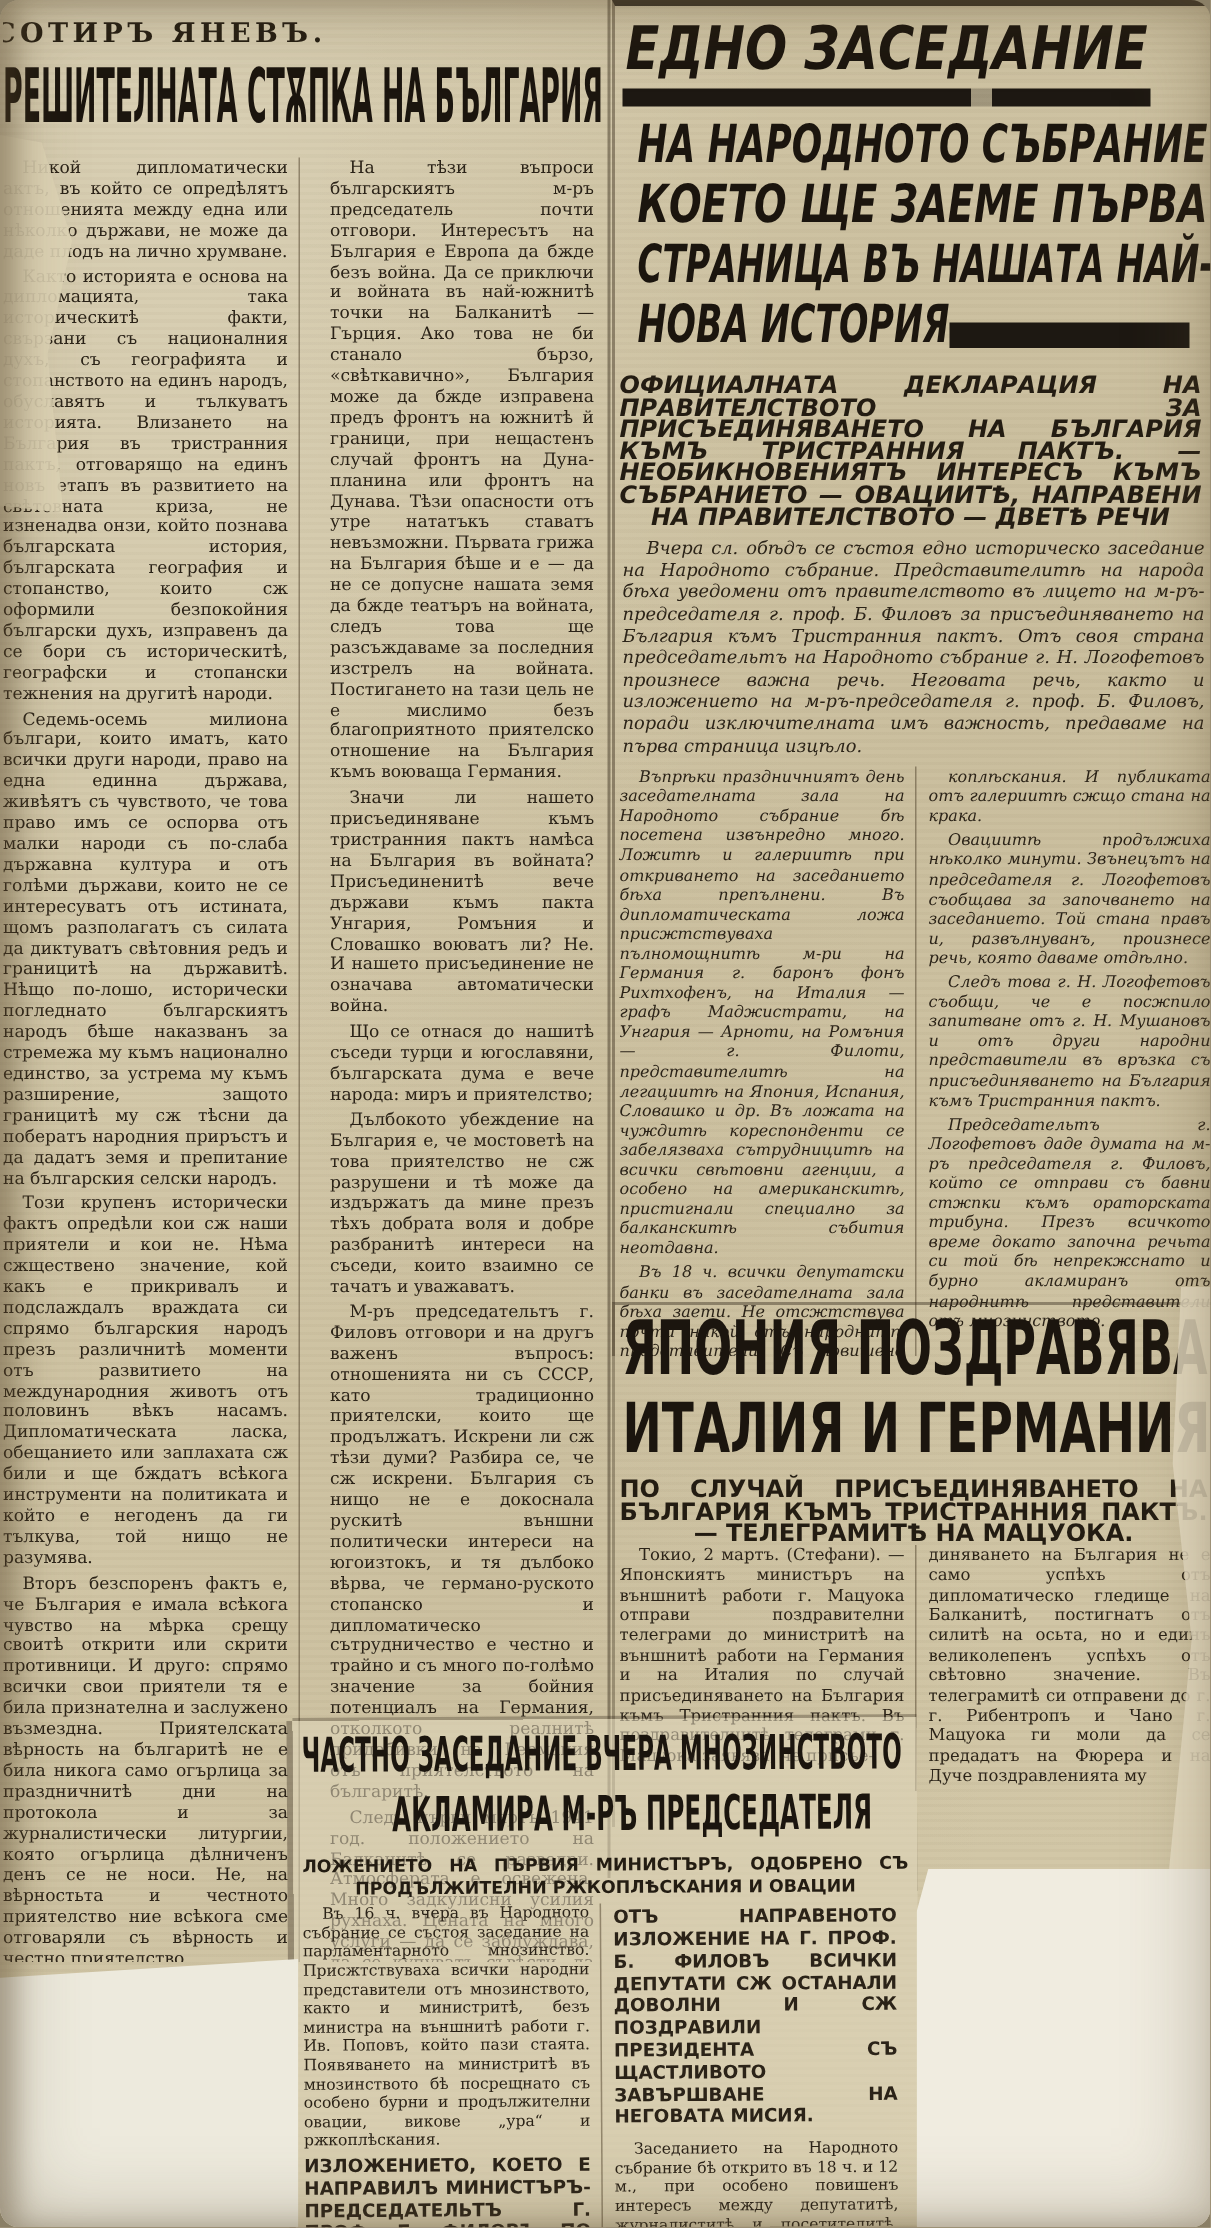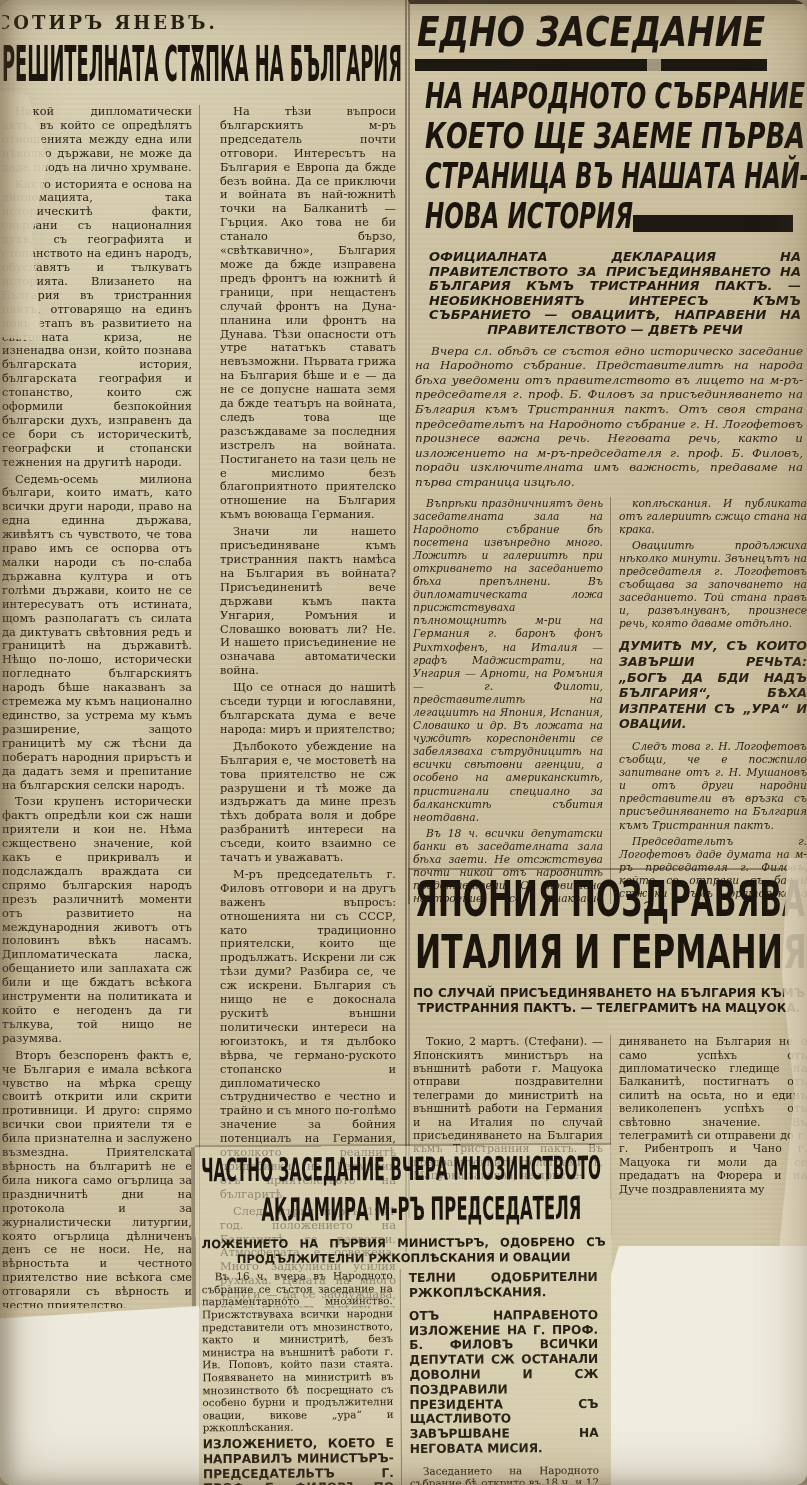--- a/index.html
+++ b/index.html
@@ -34,33 +34,33 @@
   
   .art-session{left:408px;top:0;width:399px;height:904px;overflow:hidden;
     border-top:4px solid rgba(32,26,18,.85);border-left:2px solid rgba(60,48,30,.45);
     padding-left:3px;box-sizing:border-box;font-style:italic;}
   .kicker-row{margin:6px 0 0 2px;}
   .kicker-bar{height:12px;width:352px;margin:1px 0 5px 2px;
     background:linear-gradient(90deg,#1d1812 0 66%, rgba(29,24,18,.25) 66% 70%, #1d1812 70% 100%);}
   .hl-session{position:relative;margin-left:10px;}
   .hl-session .bar2{position:absolute;right:14px;bottom:8px;width:160px;height:17px;background:#1d1812;}
   .subhead{font-family:"DejaVu Sans",sans-serif;font-weight:bold;color:#231c12;
-    font-size:13px;line-height:14.6px;text-align:justify;text-align-last:center;margin:10px 6px 6px 16px;}
+    font-size:16px;line-height:14.6px;text-align:justify;text-align-last:center;margin:10px 6px 6px 0;}
   .lead{font-size:11.9px;line-height:14.6px;text-align:justify;text-indent:16px;margin:4px 4px 7px 2px;}
   .art-session .col{width:197px;font-size:10.7px;line-height:13.1px;}
   .art-session .col.c1{padding-right:7px;}
   .art-session .col.c2{padding-left:8px;border-left:1px solid rgba(76,62,40,.5);}
   .caps-p{font-family:"DejaVu Sans",sans-serif;font-weight:bold;font-size:12.6px;
     line-height:15.6px;text-indent:0;margin:8px 0 8px 0;}
 
   
   .art-japan{left:408px;top:868px;width:399px;height:350px;overflow:hidden;
     border-left:2px solid rgba(60,48,30,.35);padding-left:3px;box-sizing:border-box;
     border-top:2px solid rgba(50,40,26,.4);}
-  .art-japan .subhead{margin:4px 2px 20px 0;font-size:12px;}
+  .art-japan .subhead{margin:4px 2px 0 0;font-size:16px;}
   .art-japan .col{width:197px;font-size:11px;line-height:13.4px;}
   .art-japan .col.c1{padding-right:7px;}
   .art-japan .col.c2{padding-left:8px;border-left:1px solid rgba(76,62,40,.5);}
 
   
   .art-private{left:196px;top:1146px;width:416px;height:339px;overflow:hidden;
     background:rgba(224,215,188,.55);transform:rotate(-0.35deg);
     box-shadow:-4px 0 0 rgba(45,35,22,.35), 0 -2px 0 rgba(45,35,22,.3);
     padding:4px 6px;box-sizing:border-box;}
   .art-private .subhead{margin:2px 0 4px 0;font-size:11.6px;}
@@ -135,21 +135,20 @@
     <div class="lead">Вчера сл. обѣдъ се състоя едно историческо заседание на Народното събрание. Представителитѣ на народа бѣха уведомени отъ правителството въ лицето на м-ръ-председателя г. проф. Б. Филовъ за присъединяването на България къмъ Тристранния пактъ. Отъ своя страна председательтъ на Народното събрание г. Н. Логофетовъ произнесе важна речь. Неговата речь, както и изложението на м-ръ-председателя г. проф. Б. Филовъ, поради изключителната имъ важность, предаваме на първа страница изцѣло.</div>
     <div class="cols">
       <div class="col c1">
         <p class="bp">Въпрѣки праздничниятъ день заседателната зала на Народното събрание бѣ посетена извънредно много. Ложитѣ и галериитѣ при откриването на заседанието бѣха препълнени. Въ дипломатическата ложа присжтствуваха пълномощнитѣ м-ри на Германия г. баронъ фонъ Рихтхофенъ, на Италия — графъ Маджистрати, на Унгария — Арноти, на Ромъния — г. Филоти, представителитѣ на легациитѣ на Япония, Испания, Словашко и др. Въ ложата на чуждитѣ кореспонденти се забелязваха сътрудницитѣ на всички свѣтовни агенции, а особено на американскитѣ, пристигнали специално за балканскитѣ събития неотдавна.</p>
         <p class="bp">Въ 18 ч. всички депутатски банки въ заседателната зала бѣха заети. Не отсжтствува почти никой отъ народнитѣ представители. Съ повишено настроение се очакваше появяването на министритѣ. Влѣзе бюрото на Народното събрание начело съ председателя г. Н. Логофетовъ и зае опредѣленитѣ мѣста. Погледитѣ на мнозина народни представители бѣха отправени нагоре къмъ ложата на представителитѣ на чуждитѣ държави.</p>
 
       </div>
       <div class="col c2">
         <p class="bp">коплѣскания. И публиката отъ галериитѣ сжщо стана на крака.</p>
         <p class="bp">Овациитѣ продължиха нѣколко минути. Звънецътъ на председателя г. Логофетовъ съобщава за започването на заседанието. Той стана правъ и, развълнуванъ, произнесе речь, която даваме отдѣлно.</p>
-        <p class="bp caps-p">ДУМИТѢ МУ, СЪ КОИТО ЗАВЪРШИ РЕЧЬТА: „БОГЪ ДА БДИ НАДЪ БЪЛГАРИЯ“, БѢХА ИЗПРАТЕНИ СЪ „УРА“ И ОВАЦИИ.</p>
         <p class="bp">Следъ това г. Н. Логофетовъ съобщи, че е посжпило запитване отъ г. Н. Мушановъ и отъ други народни представители въ връзка съ присъединяването на България къмъ Тристранния пактъ.</p>
         <p class="bp">Председательтъ г. Логофетовъ даде думата на м-ръ председателя г. Филовъ, който се отправи съ бавни стжпки къмъ ораторската трибуна. Презъ всичкото време докато започна речьта си той бѣ непрекжснато и бурно акламиранъ отъ народнитѣ представители отъ мнозинството.</p>
 
       </div>
     </div>
   </section>
 
   <section class="art-japan">
     <svg width="397" height="108" xmlns="http://www.w3.org/2000/svg">
       <text x="2" y="46" font-size="50" textLength="390" lengthAdjust="spacingAndGlyphs">ЯПОНИЯ ПОЗДРАВЯВА</text>
@@ -171,21 +170,20 @@
       <text x="0" y="30" font-size="32" textLength="400" lengthAdjust="spacingAndGlyphs">ЧАСТНО ЗАСЕДАНИЕ ВЧЕРА МНОЗИНСТВОТО</text>
       <text x="60" y="70" font-size="32" textLength="320" lengthAdjust="spacingAndGlyphs">АКЛАМИРА М-РЪ ПРЕДСЕДАТЕЛЯ</text>
     </svg>
     <div class="subhead">ЛОЖЕНИЕТО НА ПЪРВИЯ МИНИСТЪРЪ, ОДОБРЕНО СЪ ПРОДЪЛЖИТЕЛНИ РЖКОПЛѢСКАНИЯ И ОВАЦИИ</div>
     <div class="cols">
       <div class="col c1">
         <p class="bp">Въ 16 ч. вчера въ Народното събрание се състоя заседание на парламентарното мнозинство. Присжтствуваха всички народни представители отъ мнозинството, както и министритѣ, безъ министра на външнитѣ работи г. Ив. Поповъ, който пази стаята. Появяването на министритѣ въ мнозинството бѣ посрещнато съ особено бурни и продължителни овации, викове „ура“ и ржкоплѣскания.</p>
         <p class="bp caps-s">ИЗЛОЖЕНИЕТО, КОЕТО Е НАПРАВИЛЪ МИНИСТЪРЪ-ПРЕДСЕДАТЕЛЬТЪ Г. ПРОФ. Б. ФИЛОВЪ ПО МИСИЯТА СИ ВЪ ВИЕНА, Е БИЛО ЧЕСТО ПРЕКЖСВАНО СЪ ПРОДЪЛЖИ-</p>
       </div>
       <div class="col c2">
-        <p class="bp caps-s">ТЕЛНИ ОДОБРИТЕЛНИ РЖКОПЛѢСКАНИЯ.</p>
         <p class="bp caps-s">ОТЪ НАПРАВЕНОТО ИЗЛОЖЕНИЕ НА Г. ПРОФ. Б. ФИЛОВЪ ВСИЧКИ ДЕПУТАТИ СЖ ОСТАНАЛИ ДОВОЛНИ И СЖ ПОЗДРАВИЛИ ПРЕЗИДЕНТА СЪ ЩАСТЛИВОТО ЗАВЪРШВАНЕ НА НЕГОВАТА МИСИЯ.</p>
         <p class="bp">Заседанието на Народното събрание бѣ открито въ 18 ч. и 12 м., при особено повишенъ интересъ между депутатитѣ, журналиститѣ и посетителитѣ. Сведенията за заседанието на Народното събрание даваме на друго мѣсто.</p>
       </div>
     </div>
   </section>
 
   <div class="patch patch-topleft"></div>
   <div class="patch patch-rightstrip"></div>
   <div class="patch patch-bl"></div>
   <div class="patch patch-br"></div>

